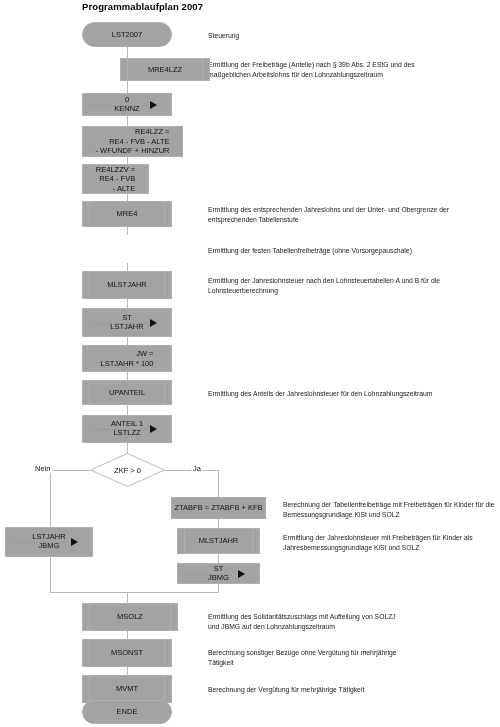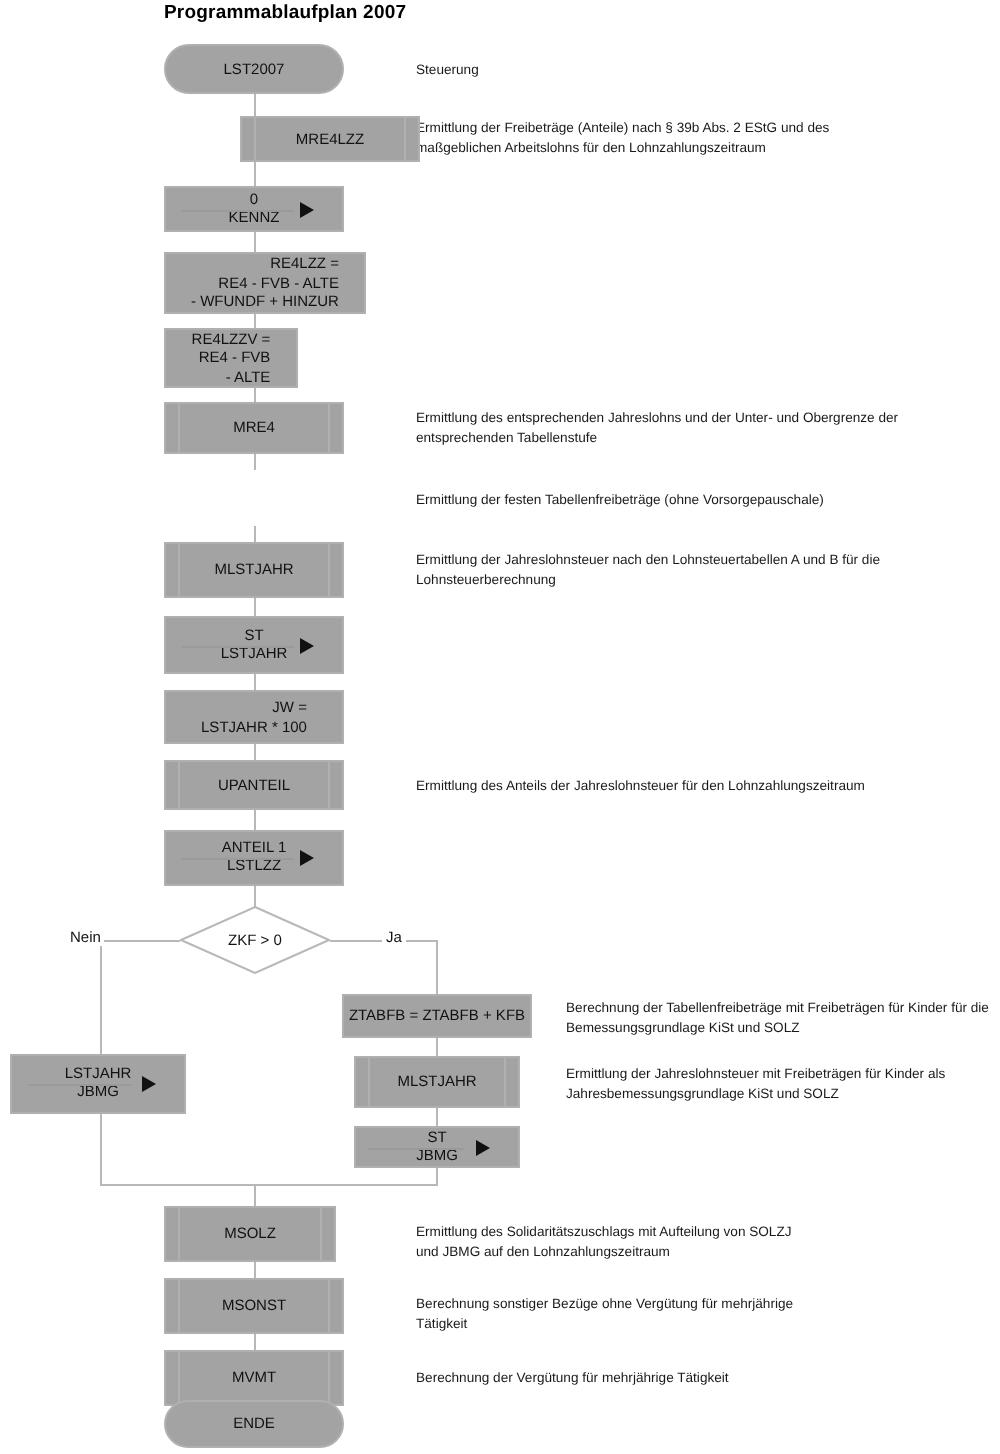--- a/index.html
+++ b/index.html
@@ -254,21 +254,21 @@
     <span class="lbl">MLSTJAHR</span>
   </div>
 
   <div class="node assign" style="left:177px; top:563px; width:83px; height:21px;">
     <span class="rule" style="left:6px; width:48px;"></span>
     <span class="top">ST</span>
     <span class="bot">JBMG</span>
     <span class="arrow"></span>
   </div>
 
-  <div class="node predef" style="left:82px; top:603px; width:86px; height:28px;">
+  <div class="node predef" style="left:82px; top:603px; width:96px; height:28px;">
     <span class="lbl">MSOLZ</span>
   </div>
 
   <div class="node predef" style="left:82px; top:639px; width:90px; height:28px;">
     <span class="lbl">MSONST</span>
   </div>
 
   <div class="node predef" style="left:82px; top:675px; width:90px; height:28px;">
     <span class="lbl">MVMT</span>
   </div>

